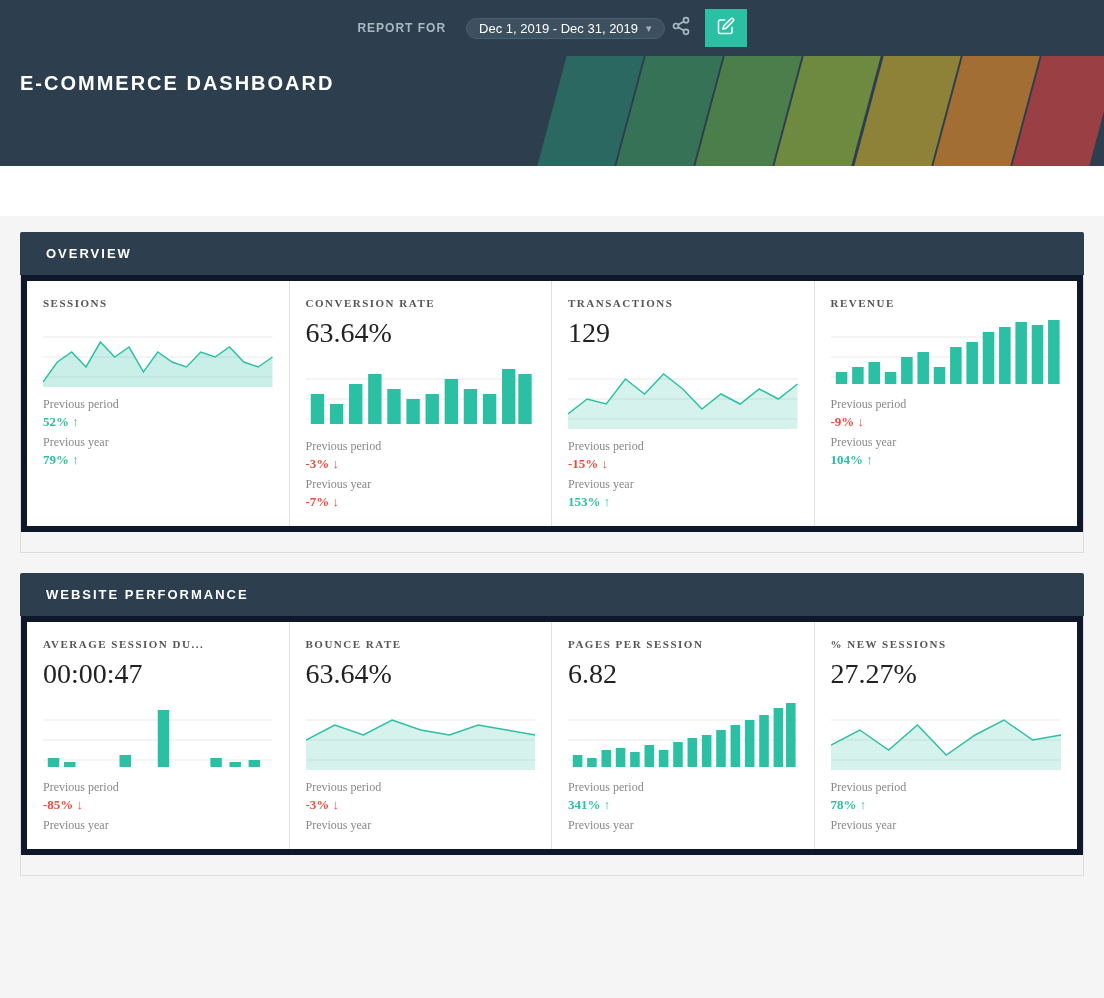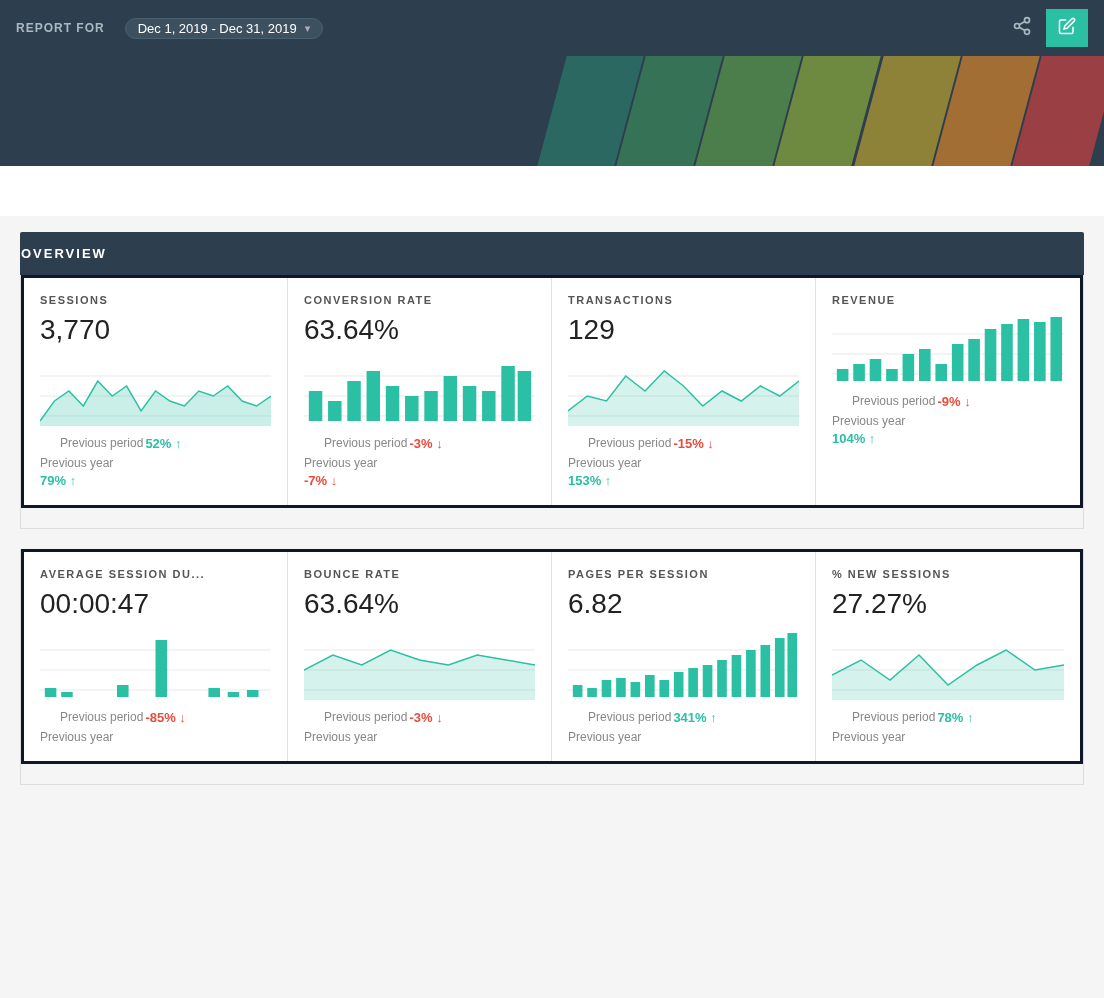--- a/index.html
+++ b/index.html
@@ -5,21 +5,21 @@
     * { box-sizing: border-box; margin: 0; padding: 0; }
     body { font-family: 'Arial', sans-serif; background: #f5f5f5; color: #333; }
 
     
     .top-bar {
       background: #2d3e4e;
       display: flex;
       align-items: center;
       padding: 0 16px;
       height: 56px;
-      justify-content: space-between;
+      justify-content: center;
     }
     .report-for-label {
       color: #aab8c2;
       font-size: 12px;
       font-weight: bold;
       letter-spacing: 1px;
       margin-right: 10px;
     }
     .date-selector {
       background: #3d5060;
@@ -80,33 +80,34 @@
     
     .dashboard { padding: 0 20px 20px 20px; background: #f5f5f5; }
 
     
     .section-header {
       background: #2d3e4e;
       color: #fff;
       font-size: 13px;
       font-weight: bold;
       letter-spacing: 2px;
-      padding: 14px 1px;
+      padding: 14px 26px;
       margin-bottom: 0;
       border-radius: 2px 2px 0 0;
     }
 
     
     .cards-grid {
       display: grid;
       grid-template-columns: repeat(4, 1fr);
       gap: 0;
-      border: 3px solid #0f172a;
+      border: 6px solid #0f172a;
       background: #fff;
       margin-bottom: 20px;
+      font-family: Liberation Serif, serif;
     }
     .card {
       padding: 16px;
       border-right: 1px solid #e0e0e0;
       background: #fff;
     }
     .card:last-child { border-right: none; }
     .card-label {
       font-size: 11px;
       font-weight: bold;
@@ -123,23 +124,22 @@
     }
     .chart-area {
       height: 70px;
       margin-bottom: 10px;
       position: relative;
       overflow: hidden;
     }
     .chart-area svg { width: 100%; height: 100%; }
     .period-row {
       display: flex;
-      flex-direction: row;
+      flex-direction: column;
       gap: 2px;
-      margin-left: 20px;
     }
     .period-label {
       font-size: 12px;
       color: #888;
     }
     .period-value {
       font-size: 13px;
       font-weight: bold;
     }
     .period-value.positive { color: #2bbfa4; }
@@ -194,20 +194,21 @@
     <button class="icon-btn edit" title="Edit">
       <svg width="18" height="18" viewBox="0 0 24 24" fill="none" stroke="currentColor" stroke-width="2">
         <path d="M11 4H4a2 2 0 0 0-2 2v14a2 2 0 0 0 2 2h14a2 2 0 0 0 2-2v-7"></path>
         <path d="M18.5 2.5a2.121 2.121 0 0 1 3 3L12 15l-4 1 1-4 9.5-9.5z"></path>
       </svg>
     </button>
   </div>
 </div>
 
 <div class="banner" style="height:110px;">
+  <div class="banner-title">E-COMMERCE DASHBOARD</div>
 
   <div class="banner-stripes">
     <div class="stripe" style="background:#2a7a6a;transform:skewX(-15deg);margin-right:2px;"></div>
     <div class="stripe" style="background:#3a8a5a;transform:skewX(-15deg);margin-right:2px;"></div>
     <div class="stripe" style="background:#5a9a4a;transform:skewX(-15deg);margin-right:2px;"></div>
     <div class="stripe" style="background:#8aaa3a;transform:skewX(-15deg);margin-right:2px;"></div>
     <div class="stripe" style="background:#b8a030;transform:skewX(-15deg);margin-right:2px;"></div>
     <div class="stripe" style="background:#d4832a;transform:skewX(-15deg);margin-right:2px;"></div>
     <div class="stripe" style="background:#c94040;transform:skewX(-15deg);"></div>
   </div>
@@ -217,21 +218,20 @@
 
 <div class="dashboard">
 
   <div class="section-wrapper overview-wrapper">
     <div class="section-header">OVERVIEW</div>
     <div class="section-cards-wrapper">
       <div class="cards-grid">
 
         <div class="card">
           <div class="card-label">SESSIONS</div>
-          <div class="card-value">3,770</div>
           <div class="chart-area">
             <svg viewBox="0 0 240 70" preserveAspectRatio="none">
               <line x1="0" y1="20" x2="240" y2="20" class="chart-hline"></line>
               <line x1="0" y1="40" x2="240" y2="40" class="chart-hline"></line>
               <line x1="0" y1="60" x2="240" y2="60" class="chart-hline"></line>
               <polyline fill="rgba(43,191,164,0.25)" stroke="none" points="0,65 15,45 30,35 45,50 60,25 75,40 90,30 105,55 120,35 135,45 150,50 165,35 180,40 195,30 210,45 225,50 240,40 240,70 0,70"></polyline>
               <polyline fill="none" stroke="#2bbfa4" stroke-width="1.5" points="0,65 15,45 30,35 45,50 60,25 75,40 90,30 105,55 120,35 135,45 150,50 165,35 180,40 195,30 210,45 225,50 240,40"></polyline>
             </svg>
           </div>
           <div class="period-row">
@@ -331,20 +331,21 @@
             <span class="prev-year-label">Previous year</span><br>
             <span class="prev-year-value positive arrow-up">104%</span>
           </div>
         </div>
 
       </div>
     </div>
   </div>
 
   <div class="section-wrapper">
+    <div class="section-header">WEBSITE PERFORMANCE</div>
     <div class="section-cards-wrapper">
       <div class="cards-grid">
 
         <div class="card">
           <div class="card-label">AVERAGE SESSION DU...</div>
           <div class="card-value">00:00:47</div>
           <div class="chart-area">
             <svg viewBox="0 0 240 70" preserveAspectRatio="none">
               <line x1="0" y1="20" x2="240" y2="20" class="chart-hline"></line>
               <line x1="0" y1="40" x2="240" y2="40" class="chart-hline"></line>

